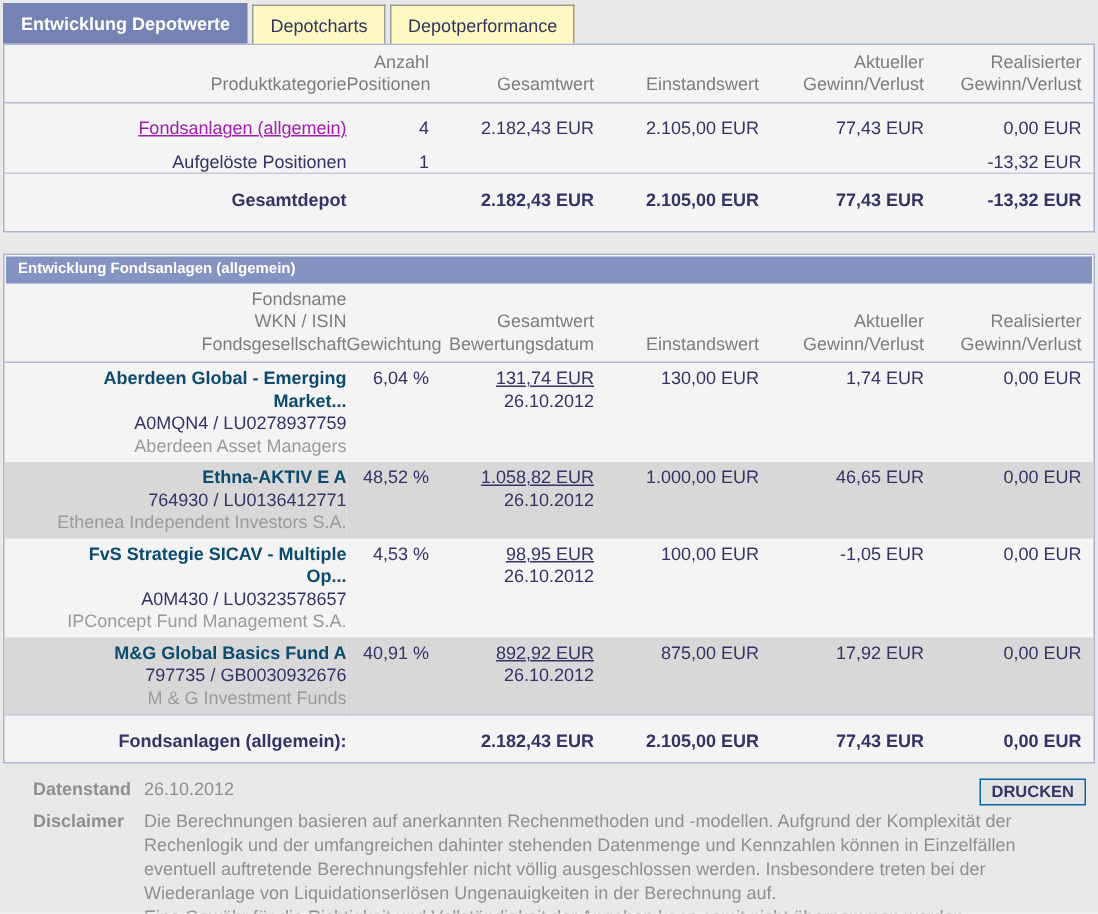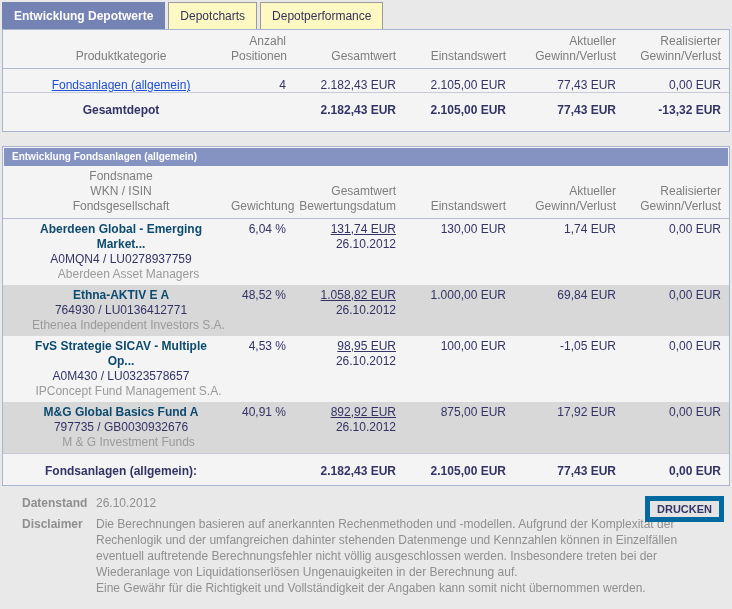--- a/index.html
+++ b/index.html
@@ -5,21 +5,21 @@
   * { box-sizing: border-box; }
   html, body { margin: 0; padding: 0; }
   body {
     width: 732px; height: 609px; overflow: hidden;
     background: #e9e9e9;
     font-family: "Liberation Sans", sans-serif;
     font-size: 12px;
     color: #333366;
   }
   
-  .tabbar { display: flex; padding: 2px 0 0 2px; gap: 3px; }
+  .tabbar { display: flex; align-items: flex-end; padding: 2px 0 0 2px; gap: 3px; }
   .tab {
     padding: 6px 11px 5px;
     background: #fef9c3;
     border: 1px solid #9b9b9b;
     border-bottom: none;
     color: #33335a;
     cursor: pointer;
     white-space: nowrap;
   }
   .tab.active {
@@ -34,21 +34,21 @@
     margin: 0 2px;
     border: 1px solid #a9b4d0;
     background: #f4f4f4;
   }
   .panel1 { margin-bottom: 14px; padding: 4px 0 8px; }
   
   table { width: 100%; border-collapse: collapse; table-layout: fixed; }
   col.c1 { width: 228px; } col.c2 { width: 55px; } col.c3 { width: 110px; }
   col.c4 { width: 110px; } col.c5 { width: 110px; } col.c6 { width: 113px; }
   th, td { text-align: right; vertical-align: top; padding: 0; font-weight: normal; }
-  th:first-child, td:first-child { text-align: center; padding-left: 8px; }
+  th:first-child, td:first-child { text-align: right; padding-left: 8px; }
   th:last-child, td:last-child { padding-right: 8px; }
   tr.thead th {
     color: #7d7d7d;
     vertical-align: bottom;
     border-bottom: 1px solid #b3bacf;
     padding-bottom: 4px;
   }
   .hl { min-height: 15px; line-height: 15px; }
   .panel1 td { padding-top: 9px; }
   tr.total-row td {
@@ -74,36 +74,36 @@
     display: inline-block;
     max-width: 190px;
     font-weight: bold;
     color: #0c4a6e;
     cursor: pointer;
     line-height: 15px;
   }
   .wkn { color: #333366; }
   .company { color: #9a9a9a; margin-left: 15px; }
   .value-link { color: #333366; text-decoration: underline; cursor: pointer; }
-  .link { color: #1d4ed8; text-decoration: underline; cursor: pointer; }
+  .link { color: #a21caf; text-decoration: underline; cursor: pointer; }
   .datum { color: #333366; }
   
   .footer { position: relative; padding: 9px 8px 0; }
   .frow { display: flex; margin-bottom: 5px; }
   .flabel { width: 74px; flex-shrink: 0; font-weight: bold; color: #8f8f8f; line-height: 16px; margin-left: 14px; }
   .fvalue { color: #8f8f8f; line-height: 16px; }
   .disclaimer { width: 588px; }
   .disclaimer p { margin: 0; line-height: 16px; }
   .print-btn {
     position: absolute; top: 10px; right: 8px;
     font-family: inherit;
     font-size: 11px; font-weight: bold;
     color: #333366;
     background: #e4e4e4;
-    border: 5px solid #0369a1;
+    border: 1px solid #0369a1;
     padding: 2px 7px;
     cursor: pointer;
   }
 </style>
 </head>
 <body>
 
 <div class="tabbar">
   <div class="tab active">Entwicklung Depotwerte</div>
   <div class="tab">Depotcharts</div>
@@ -149,20 +149,28 @@
     </tr>
     <tr>
       <td>
         <a class="link">Fondsanlagen (allgemein)</a>
       </td>
       <td>4</td>
       <td>2.182,43 EUR</td>
       <td>2.105,00 EUR</td>
       <td>77,43 EUR</td>
       <td>0,00 EUR</td>
+    </tr>
+    <tr>
+      <td>Aufgelöste Positionen</td>
+      <td>1</td>
+      <td></td>
+      <td></td>
+      <td></td>
+      <td>-13,32 EUR</td>
     </tr>
     <tr class="total-row">
       <td>Gesamtdepot</td>
       <td></td>
       <td>2.182,43 EUR</td>
       <td>2.105,00 EUR</td>
       <td>77,43 EUR</td>
       <td>-13,32 EUR</td>
     </tr>
   </tbody>
@@ -235,21 +243,21 @@
         <a class="fund-name">Ethna-AKTIV E A</a>
         <div class="wkn">764930 /  LU0136412771</div>
         <div class="company">Ethenea Independent Investors S.A.</div>
       </td>
       <td>48,52 %</td>
       <td>
         <a class="value-link">1.058,82 EUR</a>
         <div class="datum">26.10.2012</div>
       </td>
       <td>1.000,00 EUR</td>
-      <td>69,84 EUR</td>
+      <td>46,65 EUR</td>
       <td>0,00 EUR</td>
     </tr>
 
     <tr>
       <td>
         <a class="fund-name">FvS Strategie SICAV - Multiple Op...</a>
         <div class="wkn">A0M430 /  LU0323578657</div>
         <div class="company">IPConcept Fund Management S.A.</div>
       </td>
       <td>4,53 %</td>

